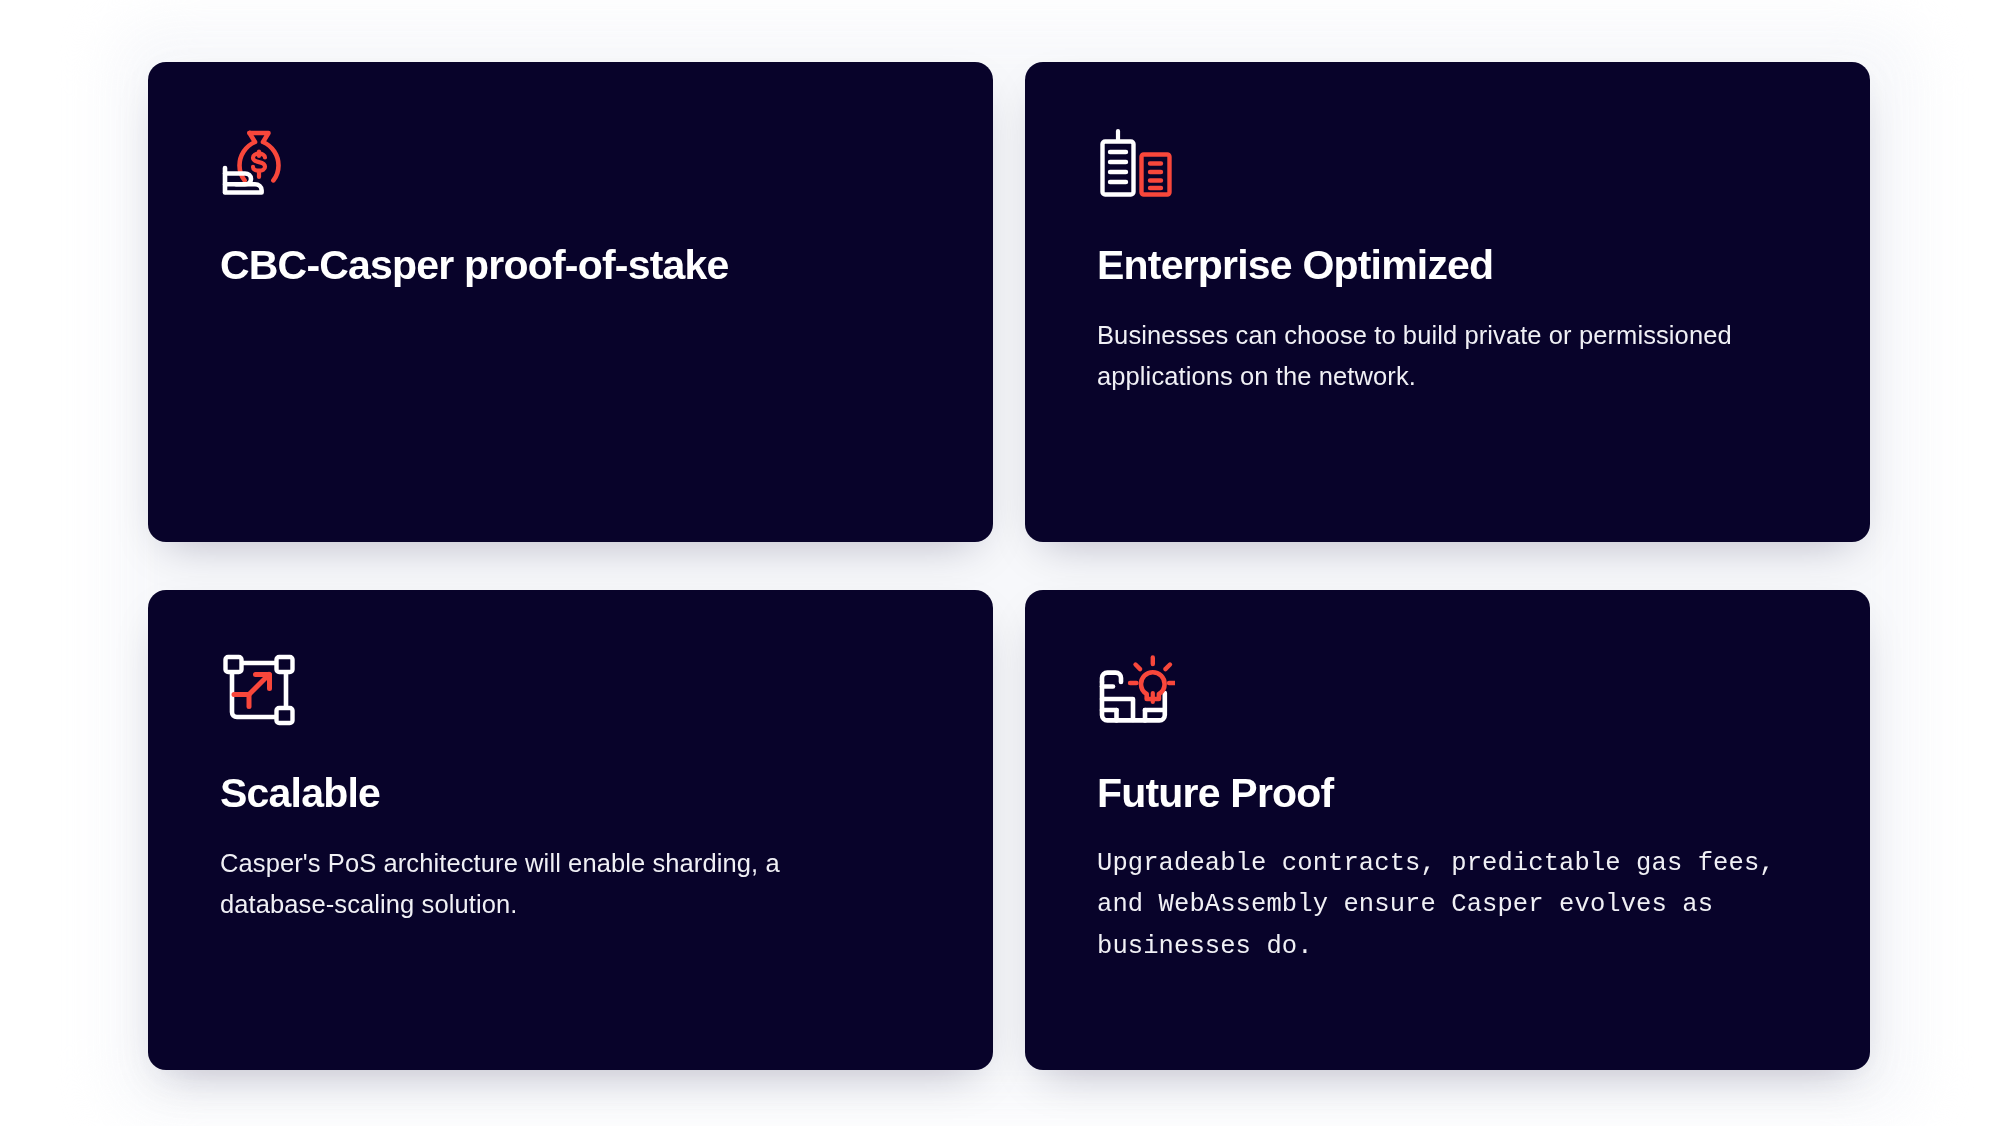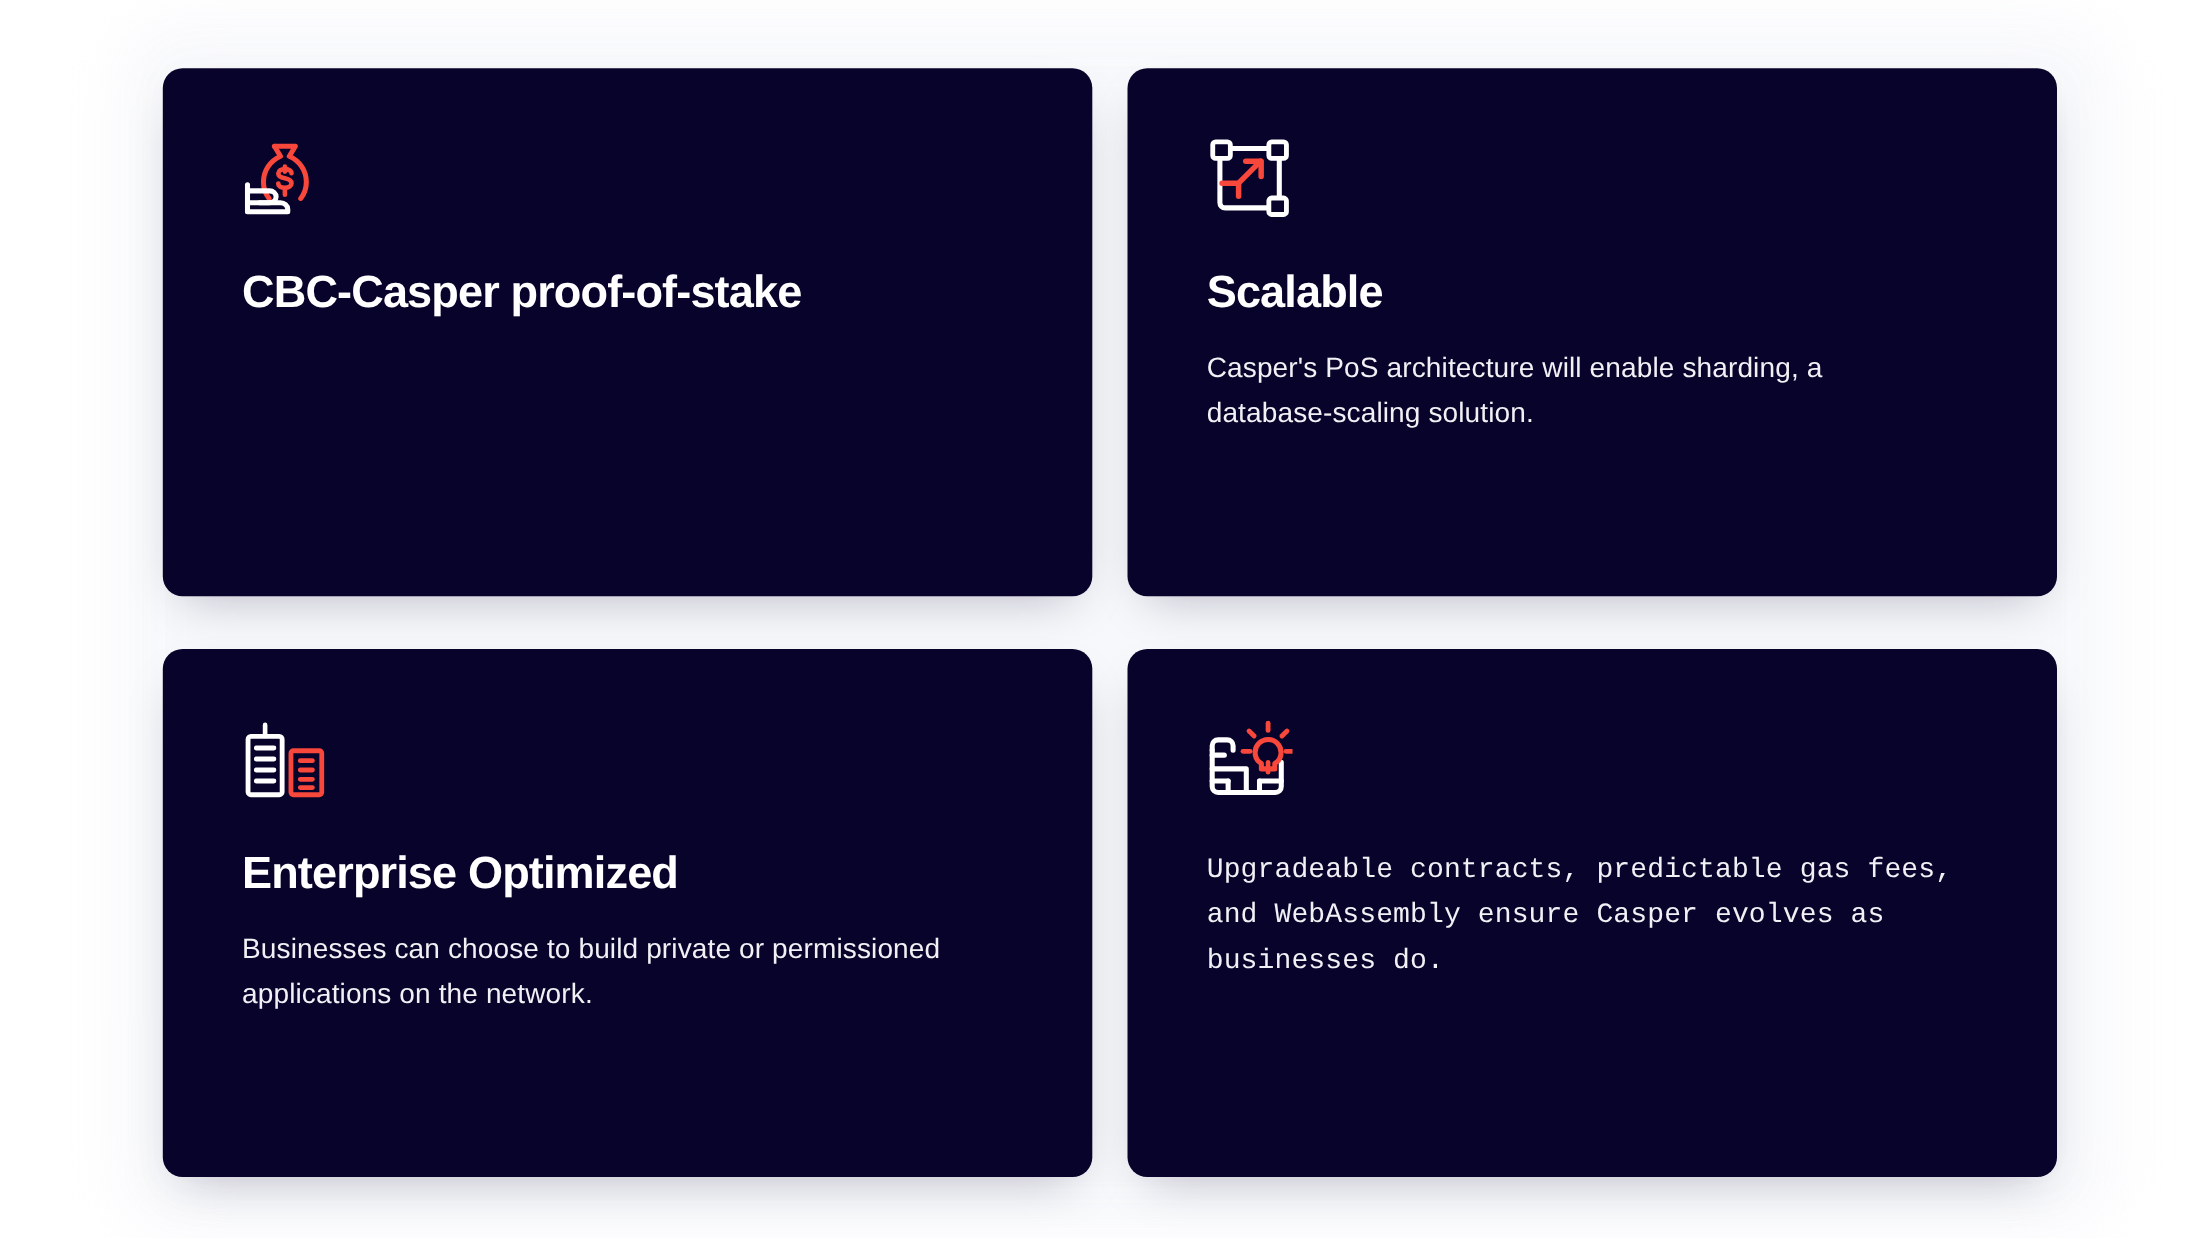--- a/index.html
+++ b/index.html
@@ -110,50 +110,50 @@
           <path d="M5 60.3 h30 c3.6 0 6.6 2.6 6.6 5.9 v2.3 h-36.6" stroke="#ffffff" stroke-width="4.6" stroke-linecap="round" stroke-linejoin="round"></path>
         </svg>
       </span>
       <h3 class="card-title">CBC-Casper proof-of-stake</h3>
     </div>
 
     <div class="card">
       <span class="card-icon">
         <svg viewBox="0 0 78 78" fill="none" xmlns="http://www.w3.org/2000/svg">
 
+          <path d="M21 7 v10" stroke="#ffffff" stroke-width="4.2" stroke-linecap="round"></path>
+
+          <rect x="5.5" y="17.5" width="31" height="53" rx="2.6" stroke="#ffffff" stroke-width="4.4" stroke-linejoin="round"></rect>
+          <path d="M13 28 h16 M13 38 h16 M13 48 h16 M13 58 h16" stroke="#ffffff" stroke-width="4.4" stroke-linecap="round"></path>
+
+          <rect x="44.5" y="30.5" width="28" height="40" rx="2.2" stroke="#f8473b" stroke-width="4.4" stroke-linejoin="round"></rect>
+          <path d="M53 39.5 h11 M53 48 h11 M53 56.5 h11 M53 64 h11" stroke="#f8473b" stroke-width="4.4" stroke-linecap="round"></path>
+        </svg>
+      </span>
+      <h3 class="card-title">Enterprise Optimized</h3>
+      <p class="card-body">Businesses can choose to build private or permissioned applications on the network.</p>
+    </div>
+
+    <div class="card">
+      <span class="card-icon">
+        <svg viewBox="0 0 78 78" fill="none" xmlns="http://www.w3.org/2000/svg">
+
           <path d="M17 11 h44 c3 0 5 2 5 5 v44 c0 3-2 5-5 5 h-44 c-3 0-5-2-5-5 v-44 c0-3 2-5 5-5 z" stroke="#ffffff" stroke-width="4.6" stroke-linejoin="round"></path>
 
           <rect x="5.5" y="5" width="16" height="15" rx="2.6" fill="#08032a" stroke="#ffffff" stroke-width="4.4"></rect>
           <rect x="56.5" y="5" width="16" height="15" rx="2.6" fill="#08032a" stroke="#ffffff" stroke-width="4.4"></rect>
           <rect x="56.5" y="56" width="16" height="15" rx="2.6" fill="#08032a" stroke="#ffffff" stroke-width="4.4"></rect>
 
           <path d="M14 42.5 h15 l20-20" stroke="#f8473b" stroke-width="5" stroke-linecap="round" stroke-linejoin="round"></path>
           <path d="M29 42.5 v12" stroke="#f8473b" stroke-width="5" stroke-linecap="round"></path>
           <path d="M35.5 22.5 h14 v14" stroke="#f8473b" stroke-width="5" stroke-linecap="round" stroke-linejoin="round"></path>
         </svg>
       </span>
       <h3 class="card-title">Scalable</h3>
       <p class="card-body">Casper's PoS architecture will enable sharding, a database-scaling solution.</p>
-    </div>
-
-    <div class="card">
-      <span class="card-icon">
-        <svg viewBox="0 0 78 78" fill="none" xmlns="http://www.w3.org/2000/svg">
-
-          <path d="M21 7 v10" stroke="#ffffff" stroke-width="4.2" stroke-linecap="round"></path>
-
-          <rect x="5.5" y="17.5" width="31" height="53" rx="2.6" stroke="#ffffff" stroke-width="4.4" stroke-linejoin="round"></rect>
-          <path d="M13 28 h16 M13 38 h16 M13 48 h16 M13 58 h16" stroke="#ffffff" stroke-width="4.4" stroke-linecap="round"></path>
-
-          <rect x="44.5" y="30.5" width="28" height="40" rx="2.2" stroke="#f8473b" stroke-width="4.4" stroke-linejoin="round"></rect>
-          <path d="M53 39.5 h11 M53 48 h11 M53 56.5 h11 M53 64 h11" stroke="#f8473b" stroke-width="4.4" stroke-linecap="round"></path>
-        </svg>
-      </span>
-      <h3 class="card-title">Enterprise Optimized</h3>
-      <p class="card-body">Businesses can choose to build private or permissioned applications on the network.</p>
     </div>
 
     <div class="card card--wide">
       <span class="card-icon">
         <svg viewBox="0 0 78 78" fill="none" xmlns="http://www.w3.org/2000/svg">
 
           <path d="M5 30 v33 c0 3 2.4 5.4 5.4 5.4 h52 c3 0 5.4-2.4 5.4-5.4 v-22" stroke="#ffffff" stroke-width="4.6" stroke-linecap="round" stroke-linejoin="round"></path>
           <path d="M24 30 v-4 c0-3-2.4-5.4-5.4-5.4 h-8.2 c-3 0-5.4 2.4-5.4 5.4 v4" stroke="#ffffff" stroke-width="4.6" stroke-linecap="round" stroke-linejoin="round"></path>
           <path d="M5 34.5 h11" stroke="#ffffff" stroke-width="4.6" stroke-linecap="round"></path>
           <path d="M5 47 h31 v21" stroke="#ffffff" stroke-width="4.6" stroke-linecap="round" stroke-linejoin="round"></path>
@@ -165,17 +165,18 @@
           <path d="M44 32 c0-6.5 5.3-11.8 11.8-11.8 6.5 0 11.8 5.3 11.8 11.8 0 4.3-2.3 8-5.7 10 v5 h-12.2 v-5 c-3.4-2-5.7-5.7-5.7-10 z" stroke="#f8473b" stroke-width="4.6" stroke-linejoin="round"></path>
           <path d="M55.8 41 v9" stroke="#f8473b" stroke-width="4.2" stroke-linecap="round"></path>
 
           <path d="M55.8 5.5 v6.5" stroke="#f8473b" stroke-width="4.4" stroke-linecap="round"></path>
           <path d="M38.5 12.5 l4.6 4.6" stroke="#f8473b" stroke-width="4.4" stroke-linecap="round"></path>
           <path d="M73 12.5 l-4.6 4.6" stroke="#f8473b" stroke-width="4.4" stroke-linecap="round"></path>
           <path d="M33 31 h6.5" stroke="#f8473b" stroke-width="4.4" stroke-linecap="round"></path>
           <path d="M72 31 h6" stroke="#f8473b" stroke-width="4.4" stroke-linecap="round"></path>
         </svg>
       </span>
+      <h3 class="card-title">Future Proof</h3>
       <p class="card-body">Upgradeable contracts, predictable gas fees, and WebAssembly ensure Casper evolves as businesses do.</p>
     </div>
 
   </div>
 </div>
 
 </body></html>

